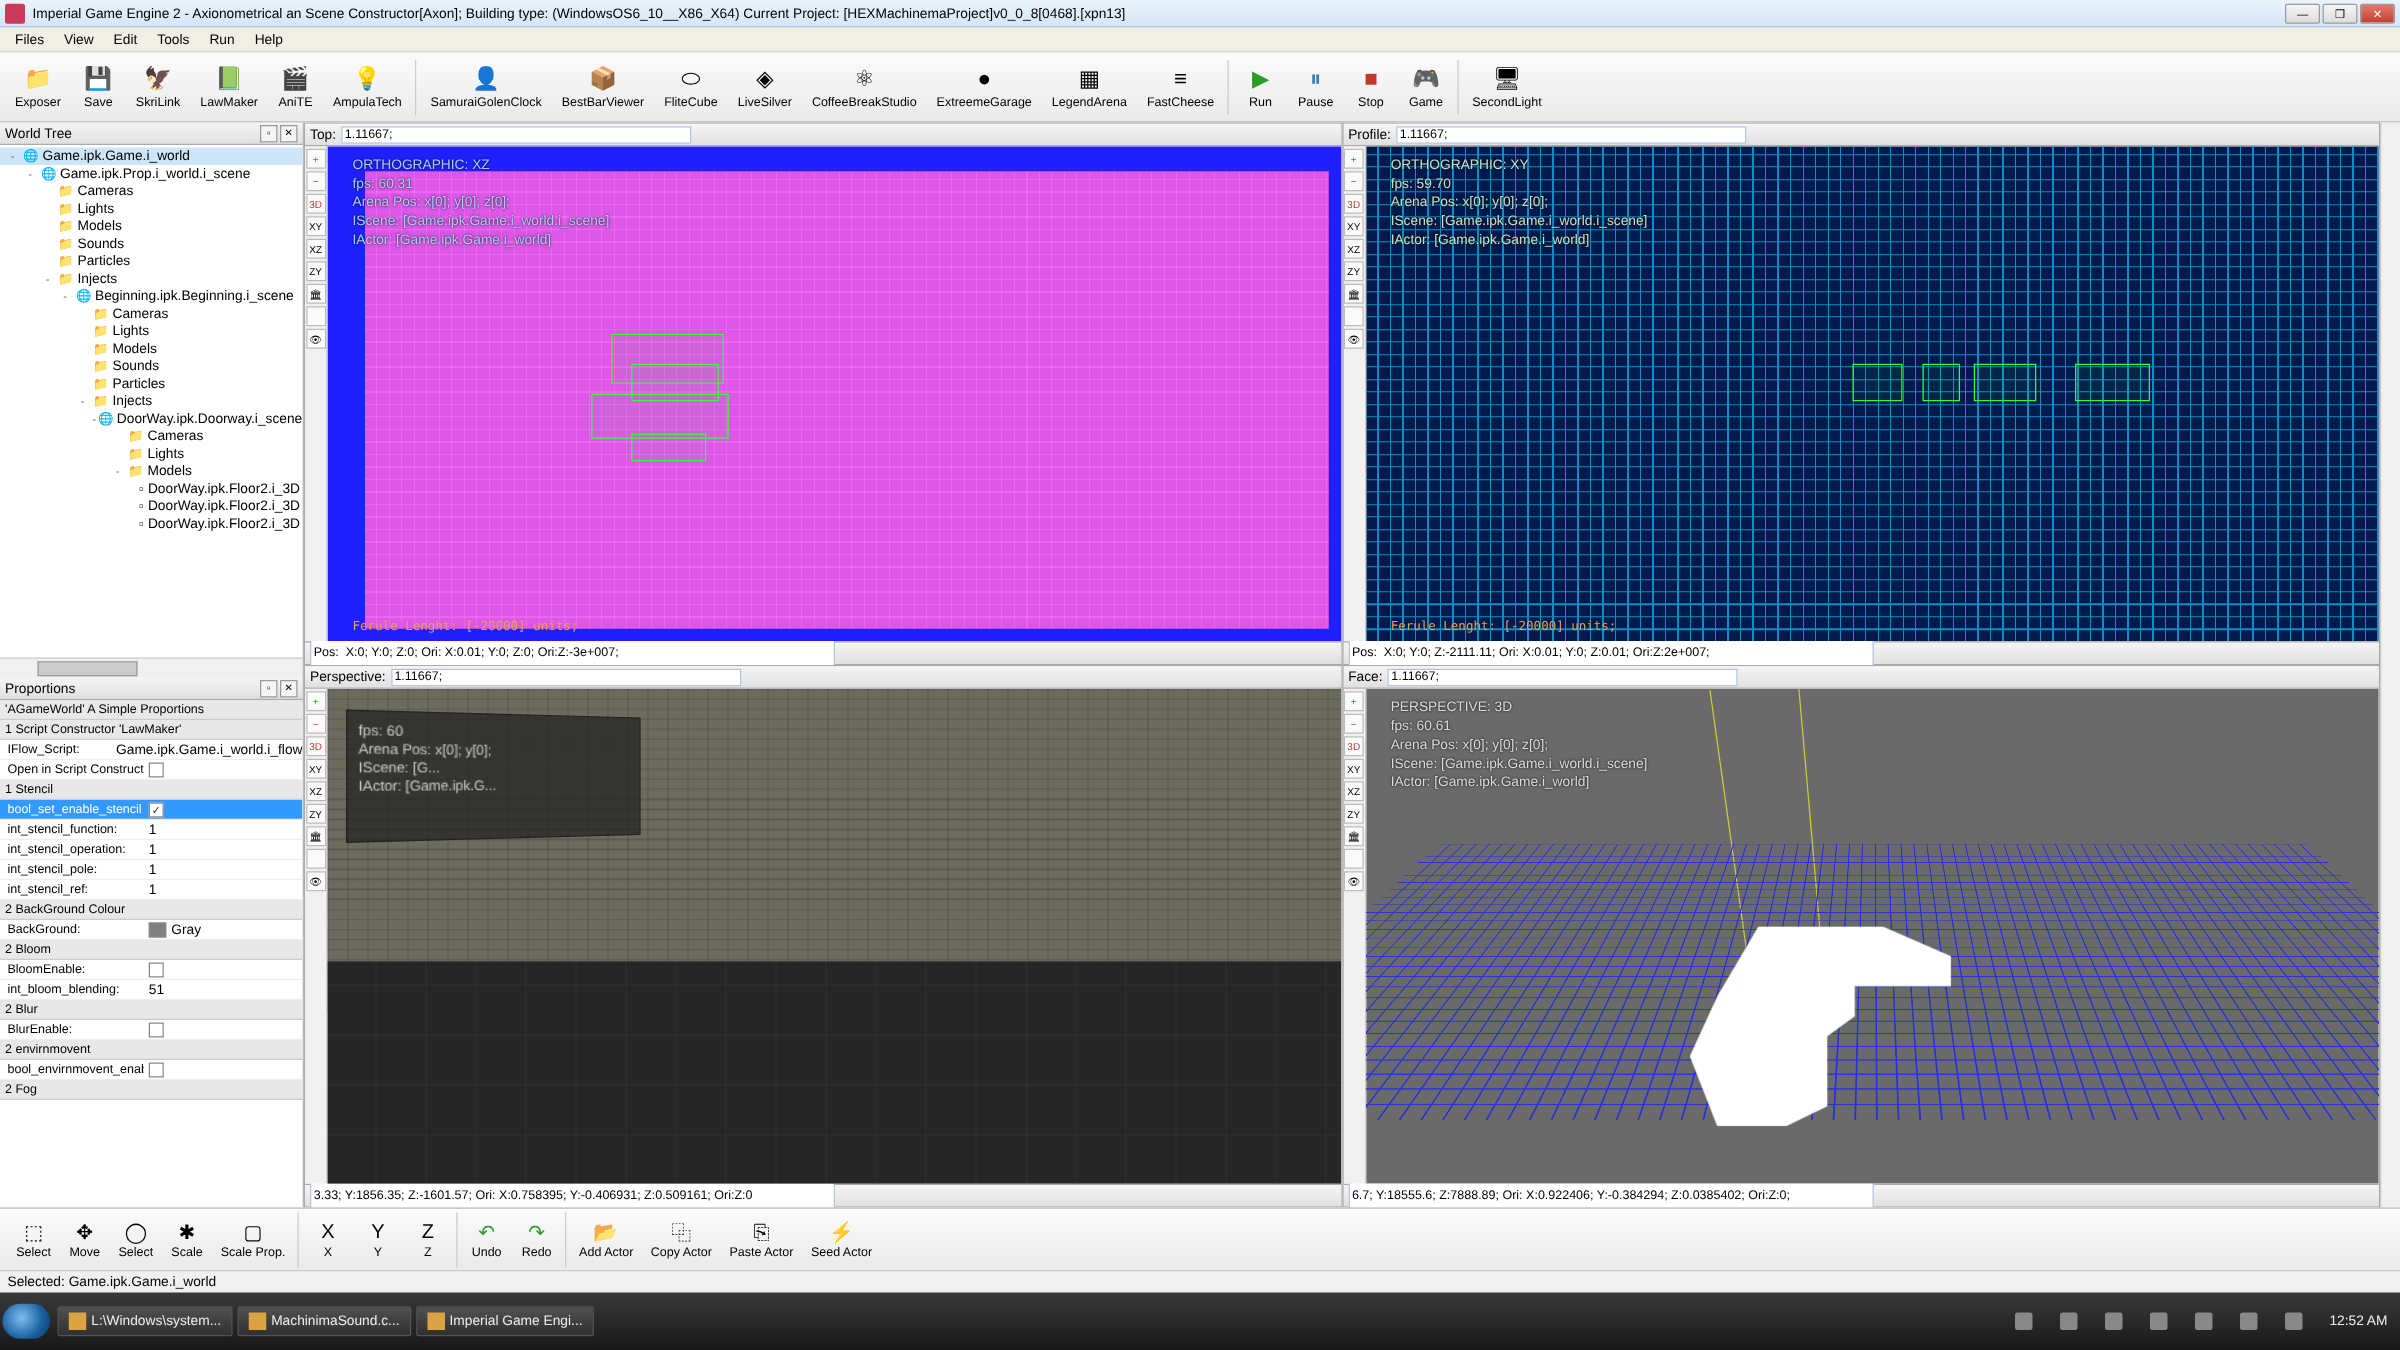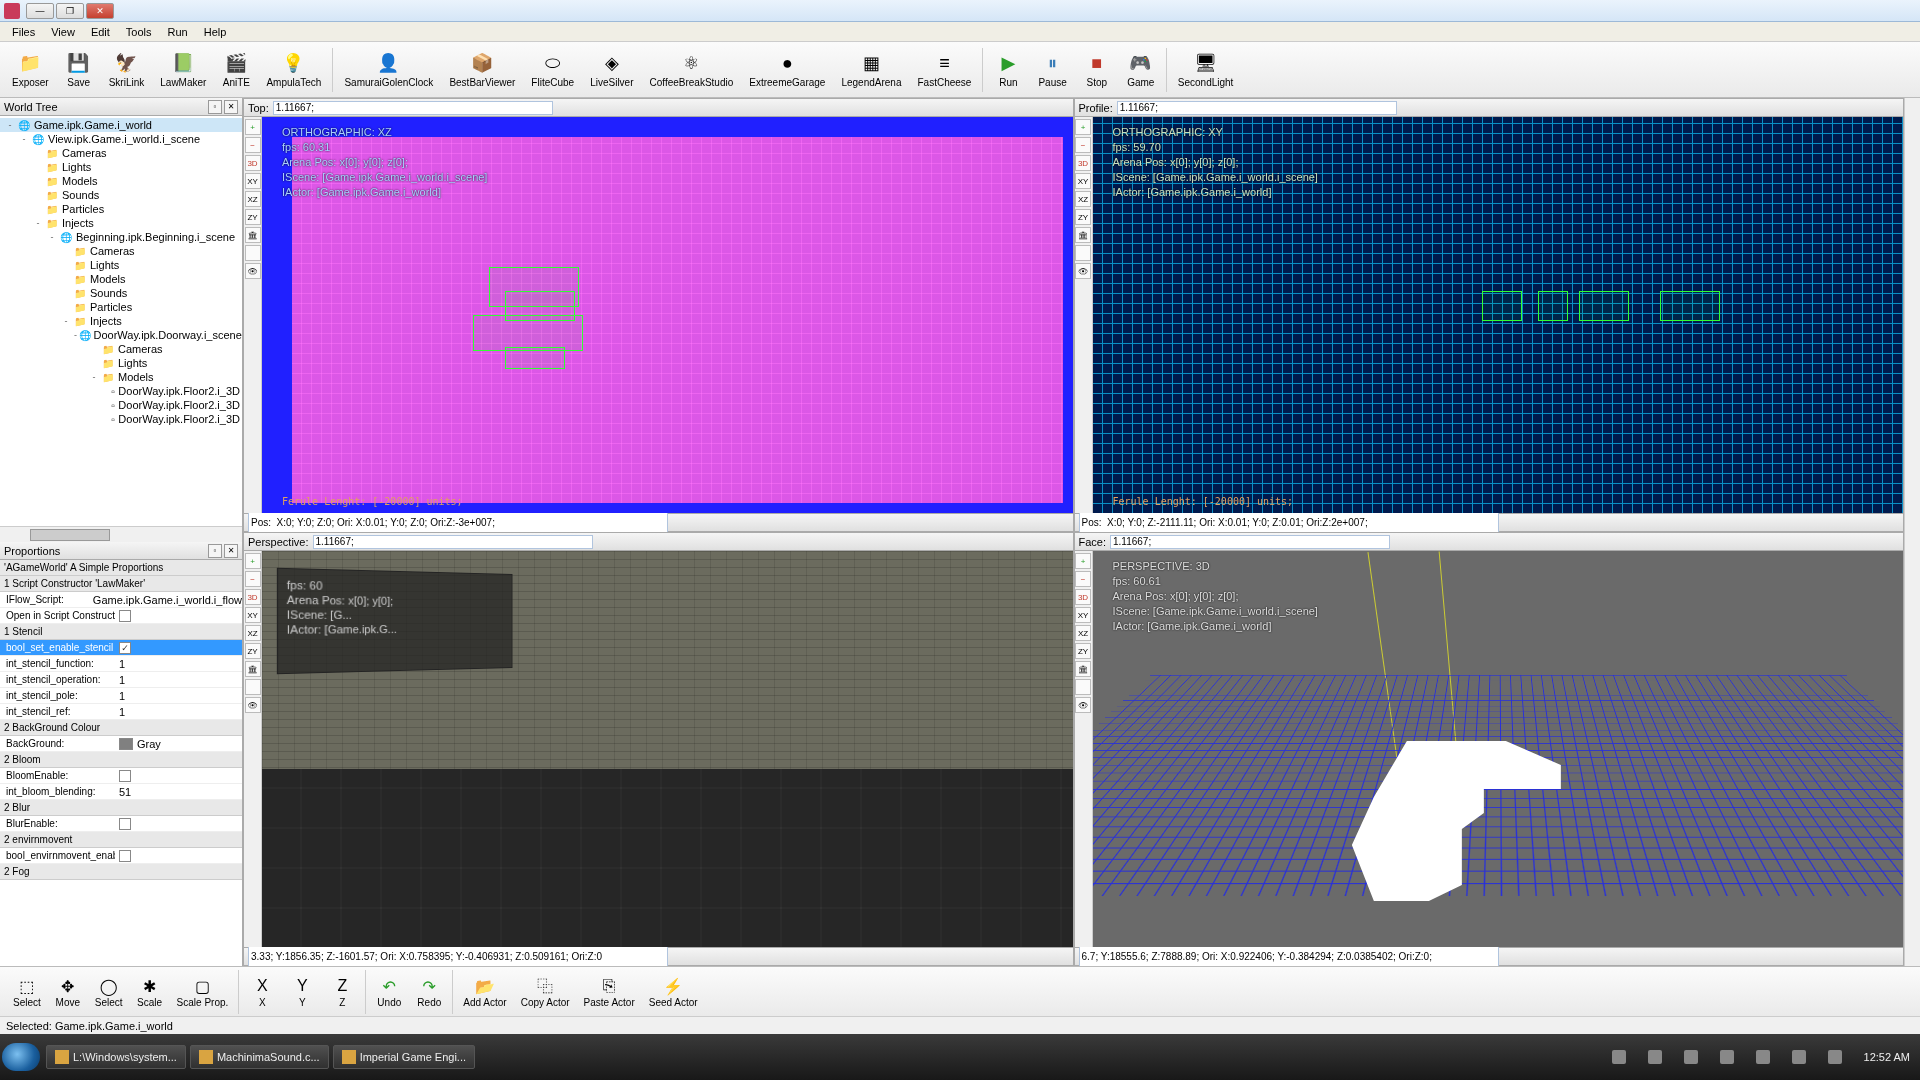--- a/index.html
+++ b/index.html
@@ -81,20 +81,21 @@
 .tbitem .ti{width:14px;height:14px;background:#d9a441}
 .tray{margin-left:auto;display:flex;align-items:center;gap:22px;color:#eee;padding:0 8px;font-size:10px}
 .tray .ti{width:14px;height:14px;background:#888;border-radius:2px}
 .rightscroll{width:16px;background:#f0f0f0;border-left:1px solid #ccc}
 </style>
 </head>
 <body>
 
 <div class="titlebar">
   <div class="icon"></div>
+  <div class="title">Imperial Game Engine 2 - Axionometrical an Scene Constructor[Axon]; Building type: (WindowsOS6_10__X86_X64) Current Project: [HEXMachinemaProject]v0_0_8[0468].[xpn13]</div>
   <div class="winbtns">
     <div class="winbtn">—</div>
     <div class="winbtn">❐</div>
     <div class="winbtn close">✕</div>
   </div>
 </div>
 
 <div class="menubar" id="menubar">
     <div class="mi">Files</div>
     <div class="mi">View</div>
@@ -197,21 +198,21 @@
     </div>
     <div class="tree" id="tree">
         <div class="tn sel" style="padding-left: 4px;">
           <span class="exp">-</span>
           <span class="fic wld">🌐</span>
           <span>Game.ipk.Game.i_world</span>
         </div>
         <div class="tn" style="padding-left: 18px;">
           <span class="exp">-</span>
           <span class="fic wld">🌐</span>
-          <span>View.ipk.Game.i_world.i_scene</span>
+          <span>Game.ipk.Prop.i_world.i_scene</span>
         </div>
         <div class="tn" style="padding-left: 32px;">
           <span class="exp"></span>
           <span class="fic fol">📁</span>
           <span>Cameras</span>
         </div>
         <div class="tn" style="padding-left: 32px;">
           <span class="exp"></span>
           <span class="fic fol">📁</span>
           <span>Lights</span>

